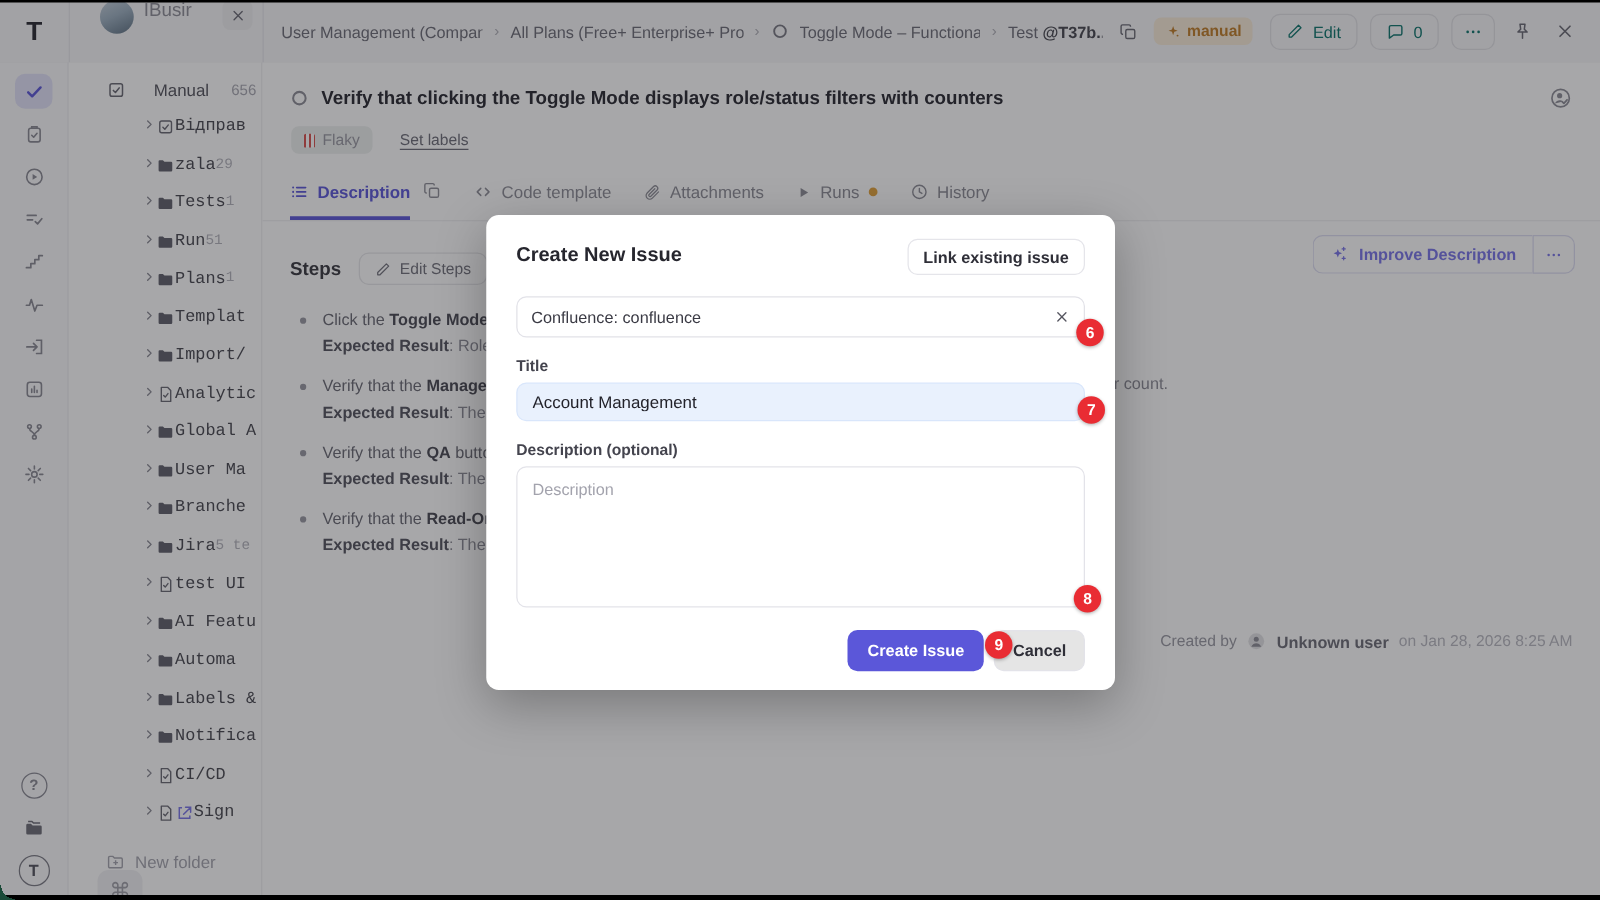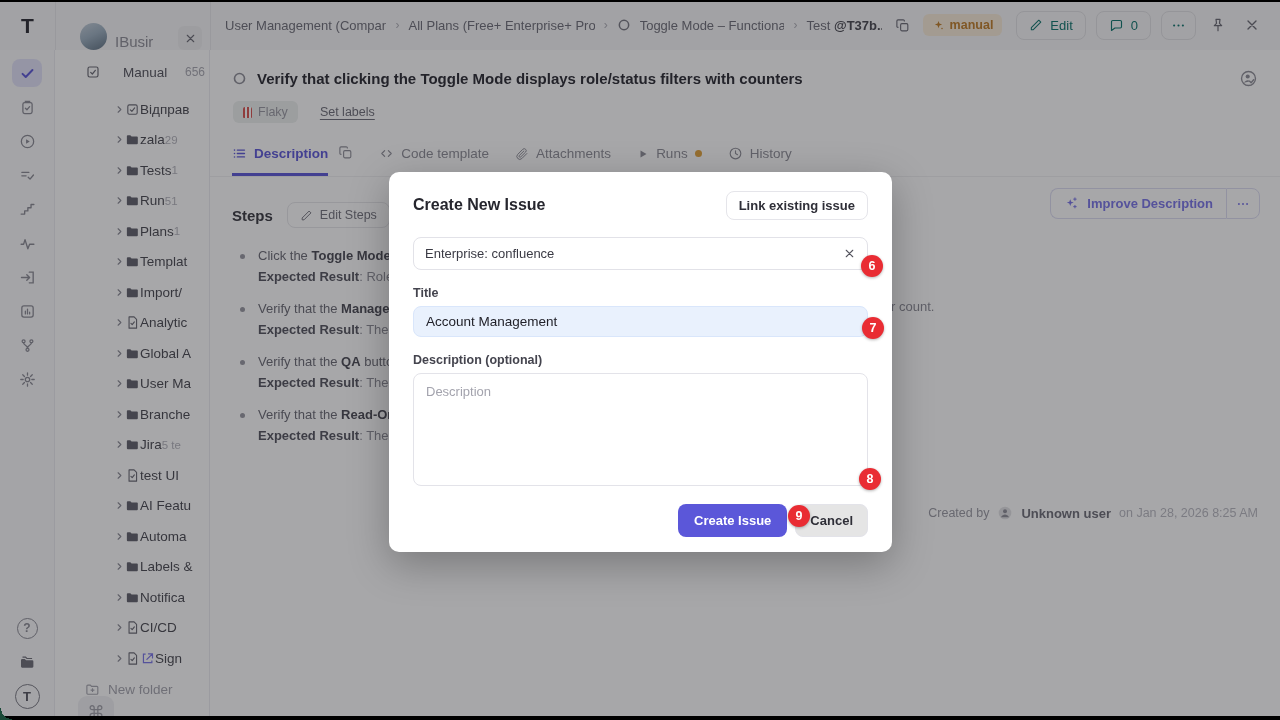--- a/index.html
+++ b/index.html
@@ -12,21 +12,21 @@
   .bar-bottom{position:absolute;bottom:0;left:0;right:0;height:4px;background:#000;z-index:40;}
   .corner-green{position:absolute;left:0;bottom:0;width:12px;height:12px;z-index:41;
     background:radial-gradient(circle at 100% 0, transparent 11px, #1a4a38 11px);}
 
   
   .topbar{position:absolute;top:0;left:0;right:0;height:50px;background:#f7f7f8;
     border-bottom:1px solid #ebebee;display:flex;align-items:center;}
   .tb-logo{width:55px;height:100%;display:flex;align-items:center;justify-content:center;
     border-right:1px solid #e8e8ec;flex:none;}
   .tb-logo .t{font-size:21px;font-weight:800;color:#2b2b33;position:relative;line-height:1;}
-  .tb-project{width:155px;height:100%;display:flex;align-items:flex-end;gap:8px;padding:0 8px 0 24px;
+  .tb-project{width:155px;height:100%;display:flex;align-items:flex-start;gap:8px;padding:0 8px 0 24px;
     box-sizing:border-box;border-right:1px solid #e8e8ec;flex:none;}
   .avatar{width:27px;height:27px;border-radius:50%;flex:none;
     background:linear-gradient(155deg,#c4cfda 0%,#9db0c0 45%,#5f7283 100%);}
   .tb-project .pname{color:#8f8f98;font-size:15px;overflow:hidden;white-space:nowrap;flex:1;}
   .tb-xbtn{width:24px;height:24px;border-radius:6px;background:#efeff1;display:flex;align-items:center;
     justify-content:center;color:#6b6b75;flex:none;}
   .tb-crumbs{flex:1;display:flex;align-items:center;gap:9px;padding:0 14px;min-width:0;color:#6f6f79;}
   .crumb{white-space:nowrap;overflow:hidden;}
   .crumb-sep{color:#b0b0b8;flex:none;font-size:12px;}
   .crumb-test b{color:#4a4a52;}
@@ -49,21 +49,21 @@
     align-items:center;justify-content:center;font-size:12px;font-weight:700;color:#8b8b95;}
   .tlogo-circle{width:23px;height:23px;border:1.8px solid #7c7c86;border-radius:50%;display:flex;
     align-items:center;justify-content:center;font-size:13px;font-weight:800;color:#55555f;}
 
   
   .tree{position:absolute;top:50px;left:55px;bottom:0;width:155px;background:#fff;
     border-right:1px solid #ececf0;box-sizing:border-box;overflow:hidden;}
   .tree-head{display:flex;align-items:center;height:44px;padding:0 4px 0 30px;color:#55555e;}
   .tree-head .th-label{margin-left:22px;font-size:13.5px;}
   .tree-head .th-count{margin-left:auto;color:#a9a9b2;font-size:12px;}
-  .titem{display:flex;align-items:center;height:30.5px;padding-left:59px;gap:0;cursor:pointer;}
+  .titem{display:flex;align-items:flex-start;height:30.5px;padding-left:59px;gap:0;cursor:pointer;font-family:Liberation Mono, monospace;}
   .titem .chev{color:#8b8b95;}
   .titem .fico{color:#62626c;}
   .titem .dico{color:#6b6b75;}
   .titem .lbl{color:#4a4a52;font-size:13.5px;white-space:nowrap;}
   .titem .cnt{color:#b4b4bc;font-size:11.5px;white-space:nowrap;}
   .share-ic{color:#7b76e8;}
   .newfolder{display:flex;align-items:center;gap:8px;color:#a5a5ae;margin:8px 0 0 30px;font-size:13.5px;cursor:pointer;}
   .cmd-hint{position:absolute;left:23px;bottom:-8px;width:36px;height:32px;background:#f1f1f4;
     border-radius:9px;display:flex;align-items:center;justify-content:center;color:#a0a0a8;font-size:17px;}
 
@@ -746,21 +746,21 @@
     </div>
   </div>
 
   <div class="overlay"></div>
 
   <div class="modal">
     <button class="link-existing">Link existing issue</button>
     <div class="m-title">Create New Issue</div>
 
     <div class="m-select">
-      <span>Enterprise: confluence</span>
+      <span>Confluence: confluence</span>
       <span class="sx">
           <svg class="ic" width="13" height="13">
             <use href="#i-x"></use>
           </svg>
         </span>
     </div>
 
     <div class="m-label">Title</div>
     <input class="m-input" type="text" value="Account Management" style="">
 

